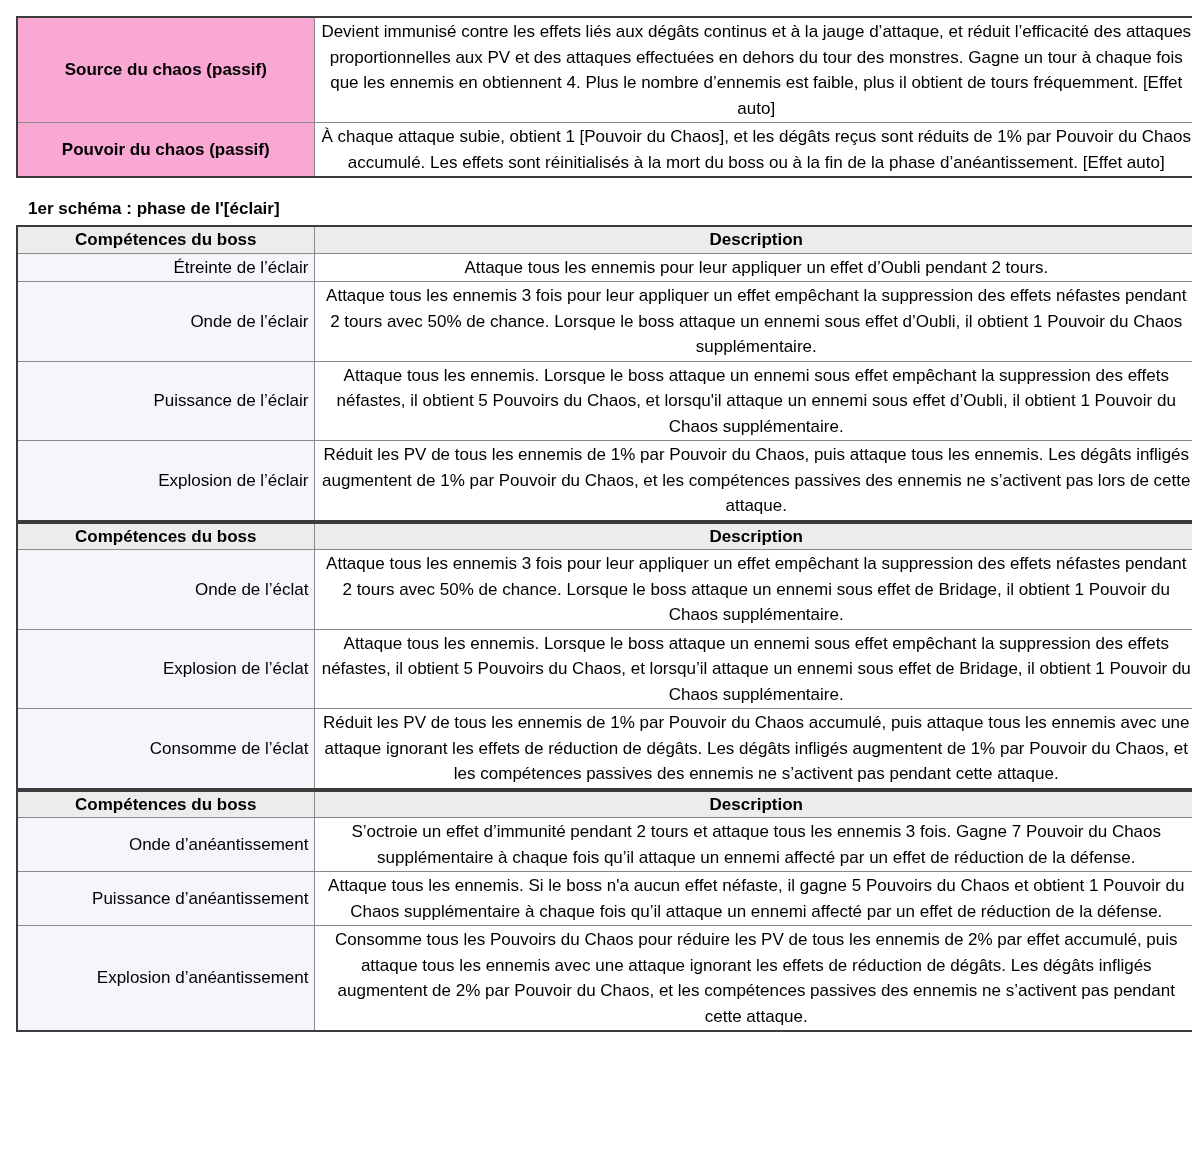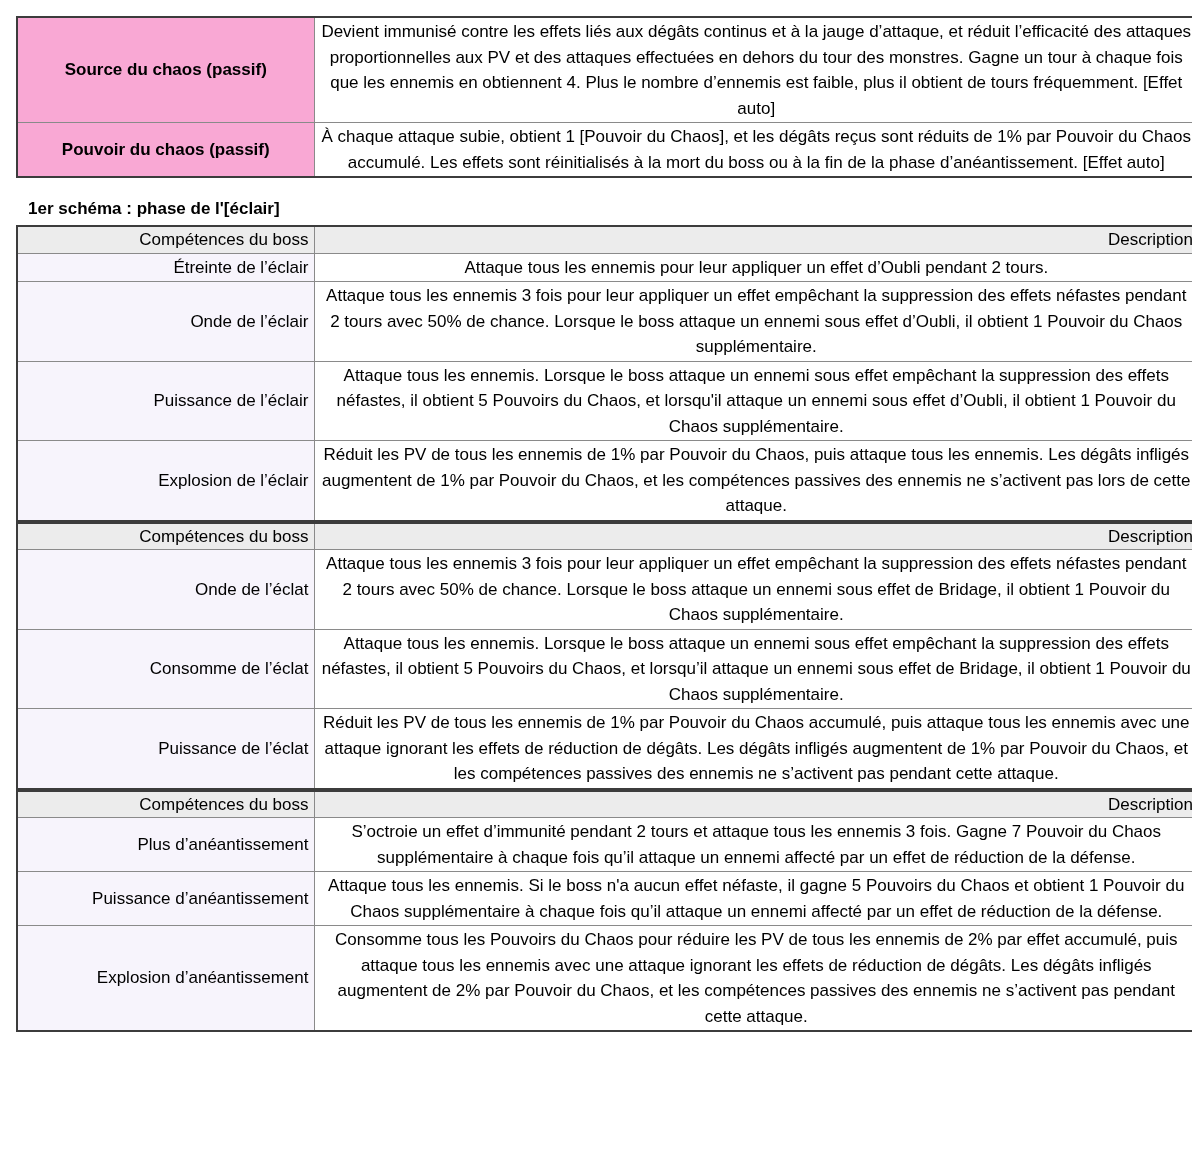--- a/index.html
+++ b/index.html
@@ -23,22 +23,22 @@
     font-size: 17px;
     line-height: 25.5px;
     padding: 1px 5px;
     vertical-align: middle;
     overflow-wrap: break-word;
     word-wrap: break-word;
   }
   col.name-col { width: 297px; }
   th {
     background: #ececec;
-    font-weight: normal;
-    text-align: right;
+    font-weight: bold;
+    text-align: center;
     padding: 0 5px;
   }
   td.passive-name {
     background: #f9a8d4;
     font-weight: bold;
     text-align: center;
   }
   td.skill-name {
     background: #f7f4fc;
     text-align: right;
@@ -114,42 +114,42 @@
     <tbody>
         <tr>
       <th>Compétences du boss</th>
       <th>Description</th>
     </tr>
     <tr>
       <td class="skill-name">Onde de l’éclat</td>
       <td class="desc">Attaque tous les ennemis 3 fois pour leur appliquer un effet empêchant la suppression des effets néfastes pendant 2 tours avec 50% de chance. Lorsque le boss attaque un ennemi sous effet de Bridage, il obtient 1 Pouvoir du Chaos supplémentaire.</td>
     </tr>
     <tr>
-      <td class="skill-name">Consomme de l’éclat</td>
+      <td class="skill-name">Explosion de l’éclat</td>
       <td class="desc">Attaque tous les ennemis. Lorsque le boss attaque un ennemi sous effet empêchant la suppression des effets néfastes, il obtient 5 Pouvoirs du Chaos, et lorsqu’il attaque un ennemi sous effet de Bridage, il obtient 1 Pouvoir du Chaos supplémentaire.</td>
     </tr>
     <tr>
-      <td class="skill-name">Puissance de l’éclat</td>
+      <td class="skill-name">Consomme de l’éclat</td>
       <td class="desc">Réduit les PV de tous les ennemis de 1% par Pouvoir du Chaos accumulé, puis attaque tous les ennemis avec une attaque ignorant les effets de réduction de dégâts. Les dégâts infligés augmentent de 1% par Pouvoir du Chaos, et les compétences passives des ennemis ne s’activent pas pendant cette attaque.</td>
     </tr>
   </tbody>
     </table>
 
   <table class="skills">
     <colgroup>
         <col class="name-col">
         <col>
       </colgroup>
     <tbody>
         <tr>
       <th>Compétences du boss</th>
       <th>Description</th>
     </tr>
     <tr>
-      <td class="skill-name">Plus d’anéantissement</td>
+      <td class="skill-name">Onde d’anéantissement</td>
       <td class="desc">S’octroie un effet d’immunité pendant 2 tours et attaque tous les ennemis 3 fois. Gagne 7 Pouvoir du Chaos supplémentaire à chaque fois qu’il attaque un ennemi affecté par un effet de réduction de la défense.</td>
     </tr>
     <tr>
       <td class="skill-name">Puissance d’anéantissement</td>
       <td class="desc">Attaque tous les ennemis. Si le boss n'a aucun effet néfaste, il gagne 5 Pouvoirs du Chaos et obtient 1 Pouvoir du Chaos supplémentaire à chaque fois qu’il attaque un ennemi affecté par un effet de réduction de la défense.</td>
     </tr>
     <tr>
       <td class="skill-name">Explosion d’anéantissement</td>
       <td class="desc">Consomme tous les Pouvoirs du Chaos pour réduire les PV de tous les ennemis de 2% par effet accumulé, puis attaque tous les ennemis avec une attaque ignorant les effets de réduction de dégâts. Les dégâts infligés augmentent de 2% par Pouvoir du Chaos, et les compétences passives des ennemis ne s’activent pas pendant cette attaque.</td>
     </tr>

